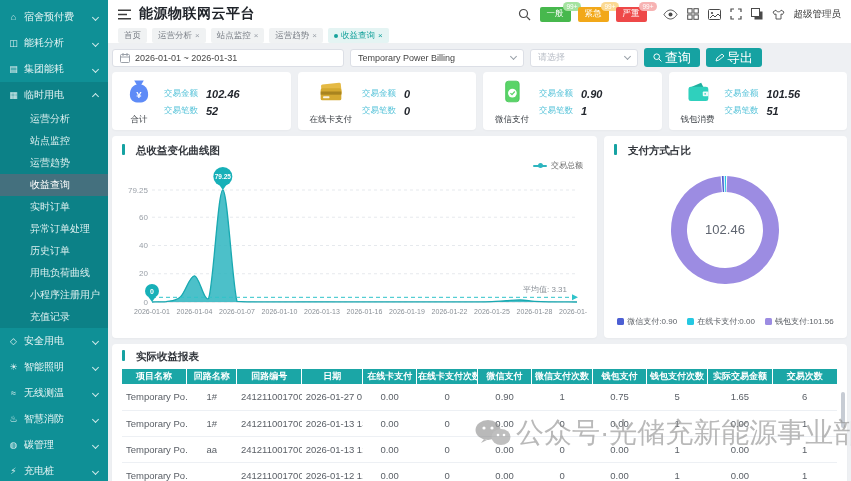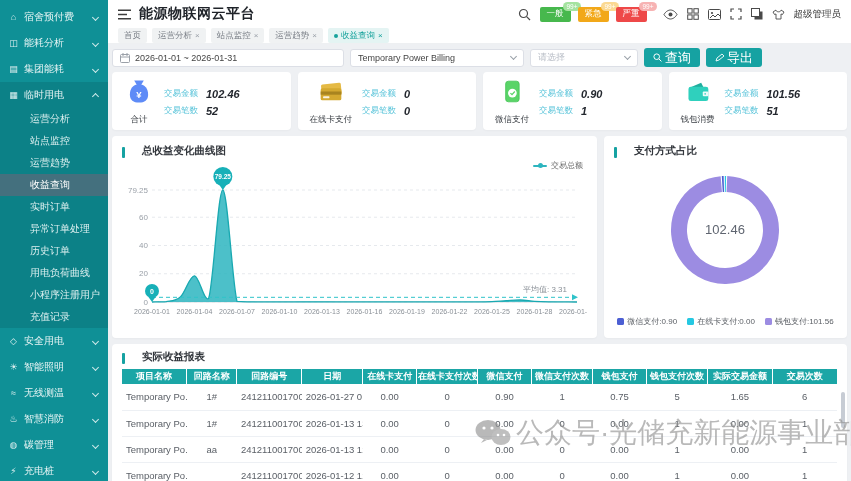--- a/index.html
+++ b/index.html
@@ -57,21 +57,21 @@
 .kvals{display:flex;flex-direction:column;gap:5px}
 .krow{display:flex;align-items:center;gap:8px}
 .klabel{font-size:8.5px;color:#57c3d9;white-space:nowrap}
 .kval{font-size:11px;font-weight:bold;font-style:italic;color:#23272e}
 
 
 .chartsrow{display:flex;gap:7px;margin-bottom:6px;height:202px}
 .card{background:#fff;border-radius:4px;position:relative;box-shadow:0 1px 2px rgba(0,0,0,.03)}
 .linecard{flex:0 0 485px;width:485px;padding:8px 10px 0}
 .piecard{flex:1;padding:8px 10px 0;display:flex;flex-direction:column;min-width:0}
-.cardtitle{display:flex;align-items:flex-end;gap:17px;font-size:10.5px;font-weight:bold;color:#33373d}
+.cardtitle{display:flex;align-items:flex-start;gap:11px;font-size:10.5px;font-weight:bold;color:#33373d}
 .tbar{width:3px;height:11px;background:#16a2a2;border-radius:1px;display:inline-block;flex:0 0 3px}
 .lc-legend{position:absolute;right:14px;top:24px;display:flex;align-items:center;gap:4px;font-size:8px;color:#666}
 .legline{width:14px;height:2px;background:#2db5bf;position:relative;border-radius:1px}
 .legline:after{content:"";position:absolute;left:5px;top:-1.5px;width:5px;height:5px;border-radius:50%;background:#2db5bf}
 .pielegend{display:flex;justify-content:center;gap:10px;font-size:8px;color:#5c6066;margin-top:10px}
 .plg{display:flex;align-items:center;gap:3px;white-space:nowrap}
 .plg i{width:7px;height:7px;border-radius:1.5px;display:inline-block}
 
 
 .tablecard{padding:6px 10px;position:relative}

